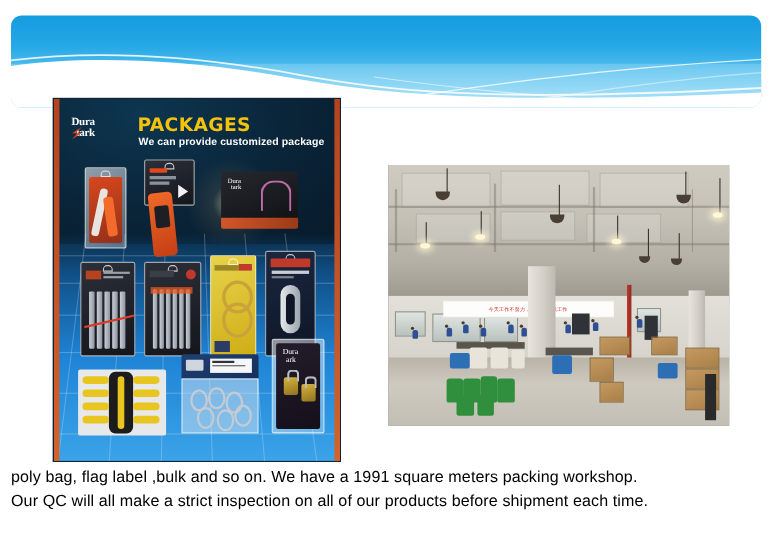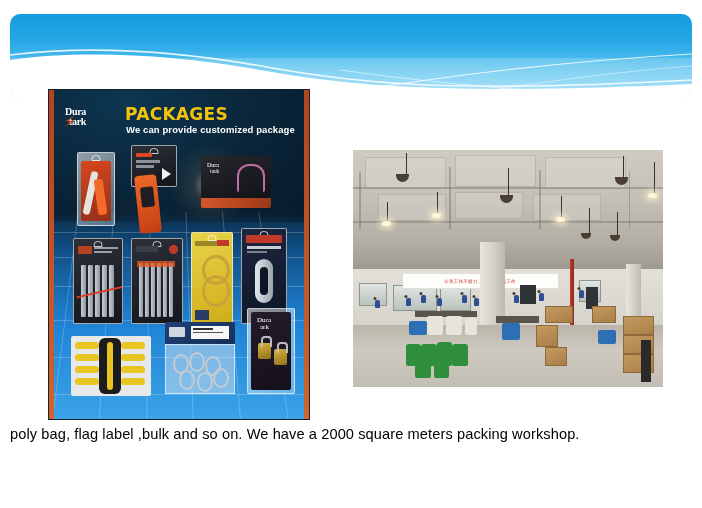--- a/index.html
+++ b/index.html
@@ -556,14 +556,15 @@
   <div class="f-box" style="left:62%;top:83%;width:7%;height:8%;"></div>
   <div class="f-box" style="left:87%;top:70%;width:10%;height:8%;"></div>
   <div class="f-box" style="left:87%;top:78%;width:10%;height:8%;"></div>
   <div class="f-box" style="left:87%;top:86%;width:10%;height:8%;"></div>
   <div class="f-box" style="left:77%;top:66%;width:8%;height:7%;"></div>
   <div class="f-box" style="left:62%;top:66%;width:9%;height:7%;"></div>
   <div class="f-cart" style="left:93%;top:80%;width:3%;height:18%;"></div>
 </div>
 
 <div id="description-text">
-  <p>poly bag, flag label ,bulk and so on. We have a 2000 square meters packing workshop.</p>
+  <p>poly bag, flag label ,bulk and so on. We have a 1991 square meters packing workshop.</p>
+  <p>Our QC will all make a strict inspection on all of our products before shipment each time.</p>
 </div>
 
 </body></html>

